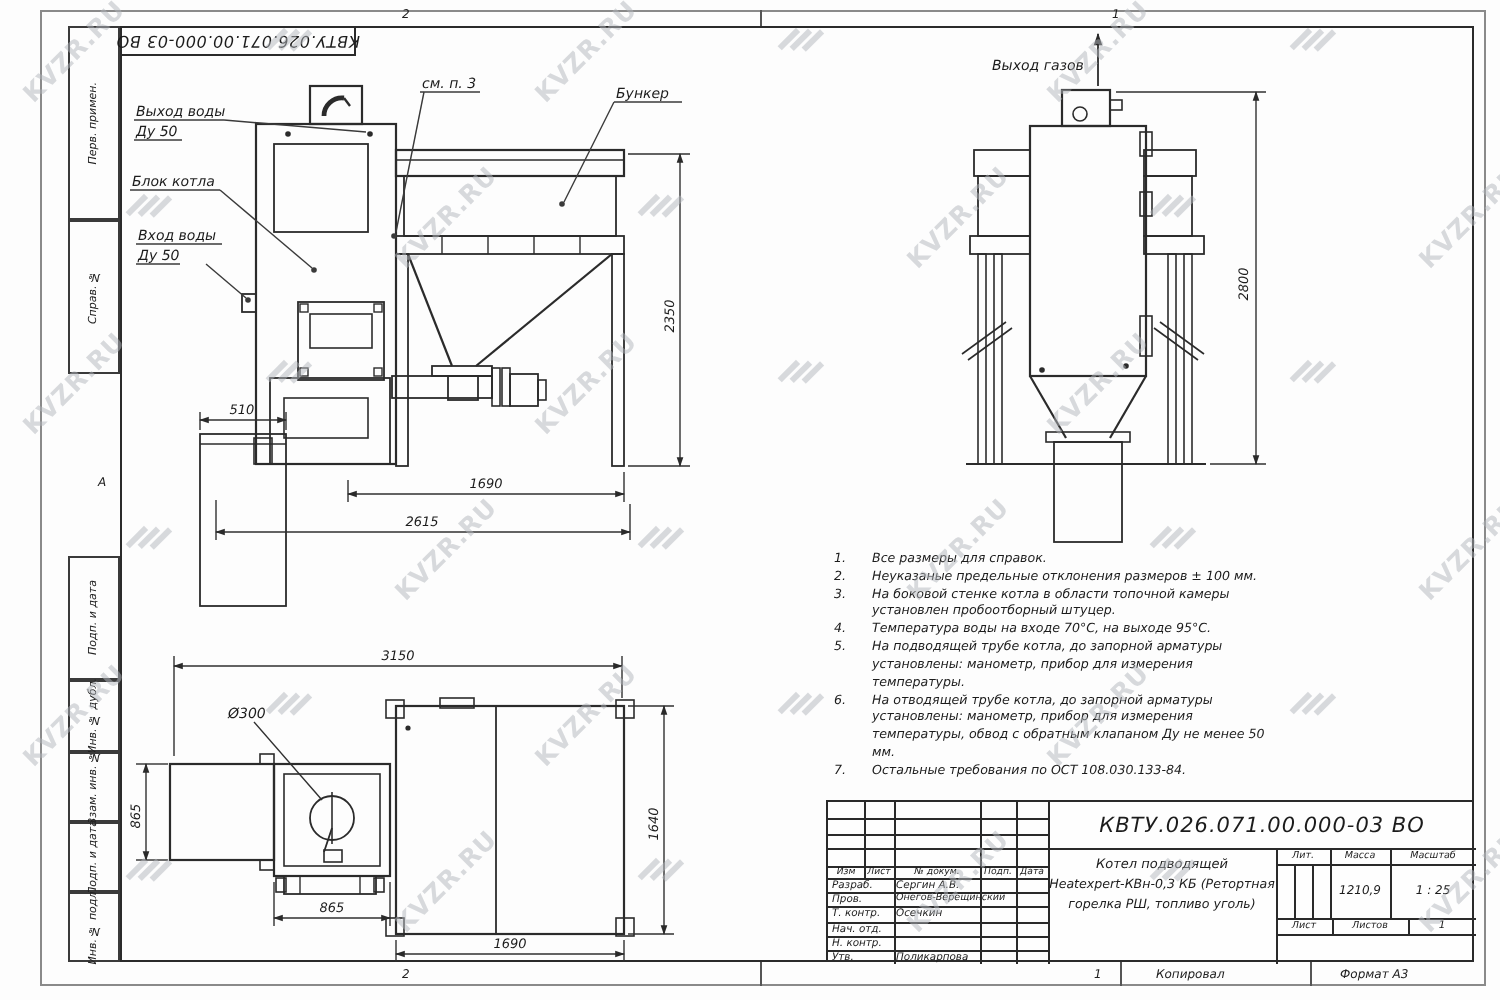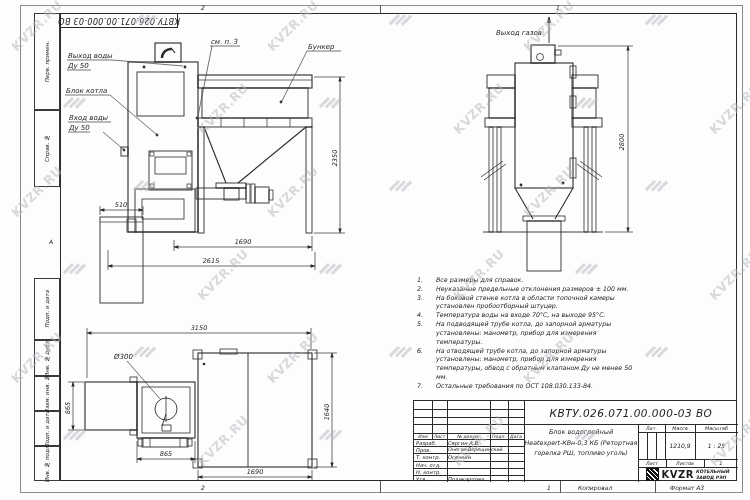--- a/index.html
+++ b/index.html
@@ -348,44 +348,34 @@
     <div class="tl" style="left:34px;top:45px;width:74px;height:7px;font-size:4.8px">Онегов-Верещинский</div>
     <div class="tl" style="left:2px;top:52px;width:31px;height:8px;font-size:5.2px">Т. контр.</div>
     <div class="tl" style="left:34px;top:52px;width:60px;height:8px;font-size:5.2px">Осечкин</div>
     <div class="tl" style="left:2px;top:60px;width:31px;height:7px;font-size:5.2px">Нач. отд.</div>
     <div class="tl" style="left:34px;top:60px;width:60px;height:7px;font-size:5.2px"></div>
     <div class="tl" style="left:2px;top:67px;width:31px;height:7px;font-size:5.2px">Н. контр.</div>
     <div class="tl" style="left:34px;top:67px;width:60px;height:7px;font-size:5.2px"></div>
     <div class="tl" style="left:2px;top:74px;width:31px;height:7px;font-size:5.2px">Утв.</div>
     <div class="tl" style="left:34px;top:74px;width:60px;height:7px;font-size:5.2px">Поликарпова</div>
 
-    <div class="tc" style="left:110px;top:26px;width:114px;height:10px;font-size:6.5px">Блок водогрейный</div>
+    <div class="tc" style="left:110px;top:26px;width:114px;height:10px;font-size:6.5px">Котел подводящей</div>
     <div class="tc" style="left:110px;top:36px;width:114px;height:10px;font-size:6.3px">Heatexpert-КВн-0,3 КБ (Ретортная</div>
     <div class="tc" style="left:110px;top:46px;width:114px;height:10px;font-size:6.3px">горелка РШ, топливо уголь)</div>
 
     <div class="tc" style="left:224px;top:23px;width:27px;height:8px;font-size:4.8px">Лит.</div>
     <div class="tc" style="left:251px;top:23px;width:30px;height:8px;font-size:4.8px">Масса</div>
     <div class="tc" style="left:281px;top:23px;width:43px;height:8px;font-size:4.8px">Масштаб</div>
     <div class="tc" style="left:251px;top:31px;width:30px;height:27px;font-size:6px">1210,9</div>
     <div class="tc" style="left:281px;top:31px;width:43px;height:27px;font-size:6px">1 : 25</div>
 
     <div class="tc" style="left:224px;top:58px;width:28px;height:8px;font-size:4.8px">Лист</div>
     <div class="tc" style="left:252px;top:58px;width:38px;height:8px;font-size:4.8px">Листов</div>
     <div class="tc" style="left:290px;top:58px;width:34px;height:8px;font-size:5.2px">1</div>
 
-    <div class="tc" style="left:224px;top:66px;width:100px;height:15px">
-      <div class="brand">
-        <span class="brand-icon"></span>
-        <span class="brand-name">KVZR</span>
-        <span class="brand-sub">
-          <span>КОТЕЛЬНЫЙ</span><br>
-          <span>ЗАВОД РЭП</span>
-        </span>
-      </div>
-    </div>
   </div>
 
   <div class="ft" style="left:201px;top:484px">2</div>
   <div class="ft" style="left:547px;top:484px">1</div>
   <div class="tick" style="left:380px;top:481px;height:12px"></div>
   <div class="tick" style="left:560px;top:481px;height:12px"></div>
   <div class="tick" style="left:655px;top:481px;height:12px"></div>
   <div class="ft" style="left:578px;top:484px;width:70px">Копировал</div>
   <div class="ft" style="left:670px;top:484px;width:60px">Формат А3</div>
 

